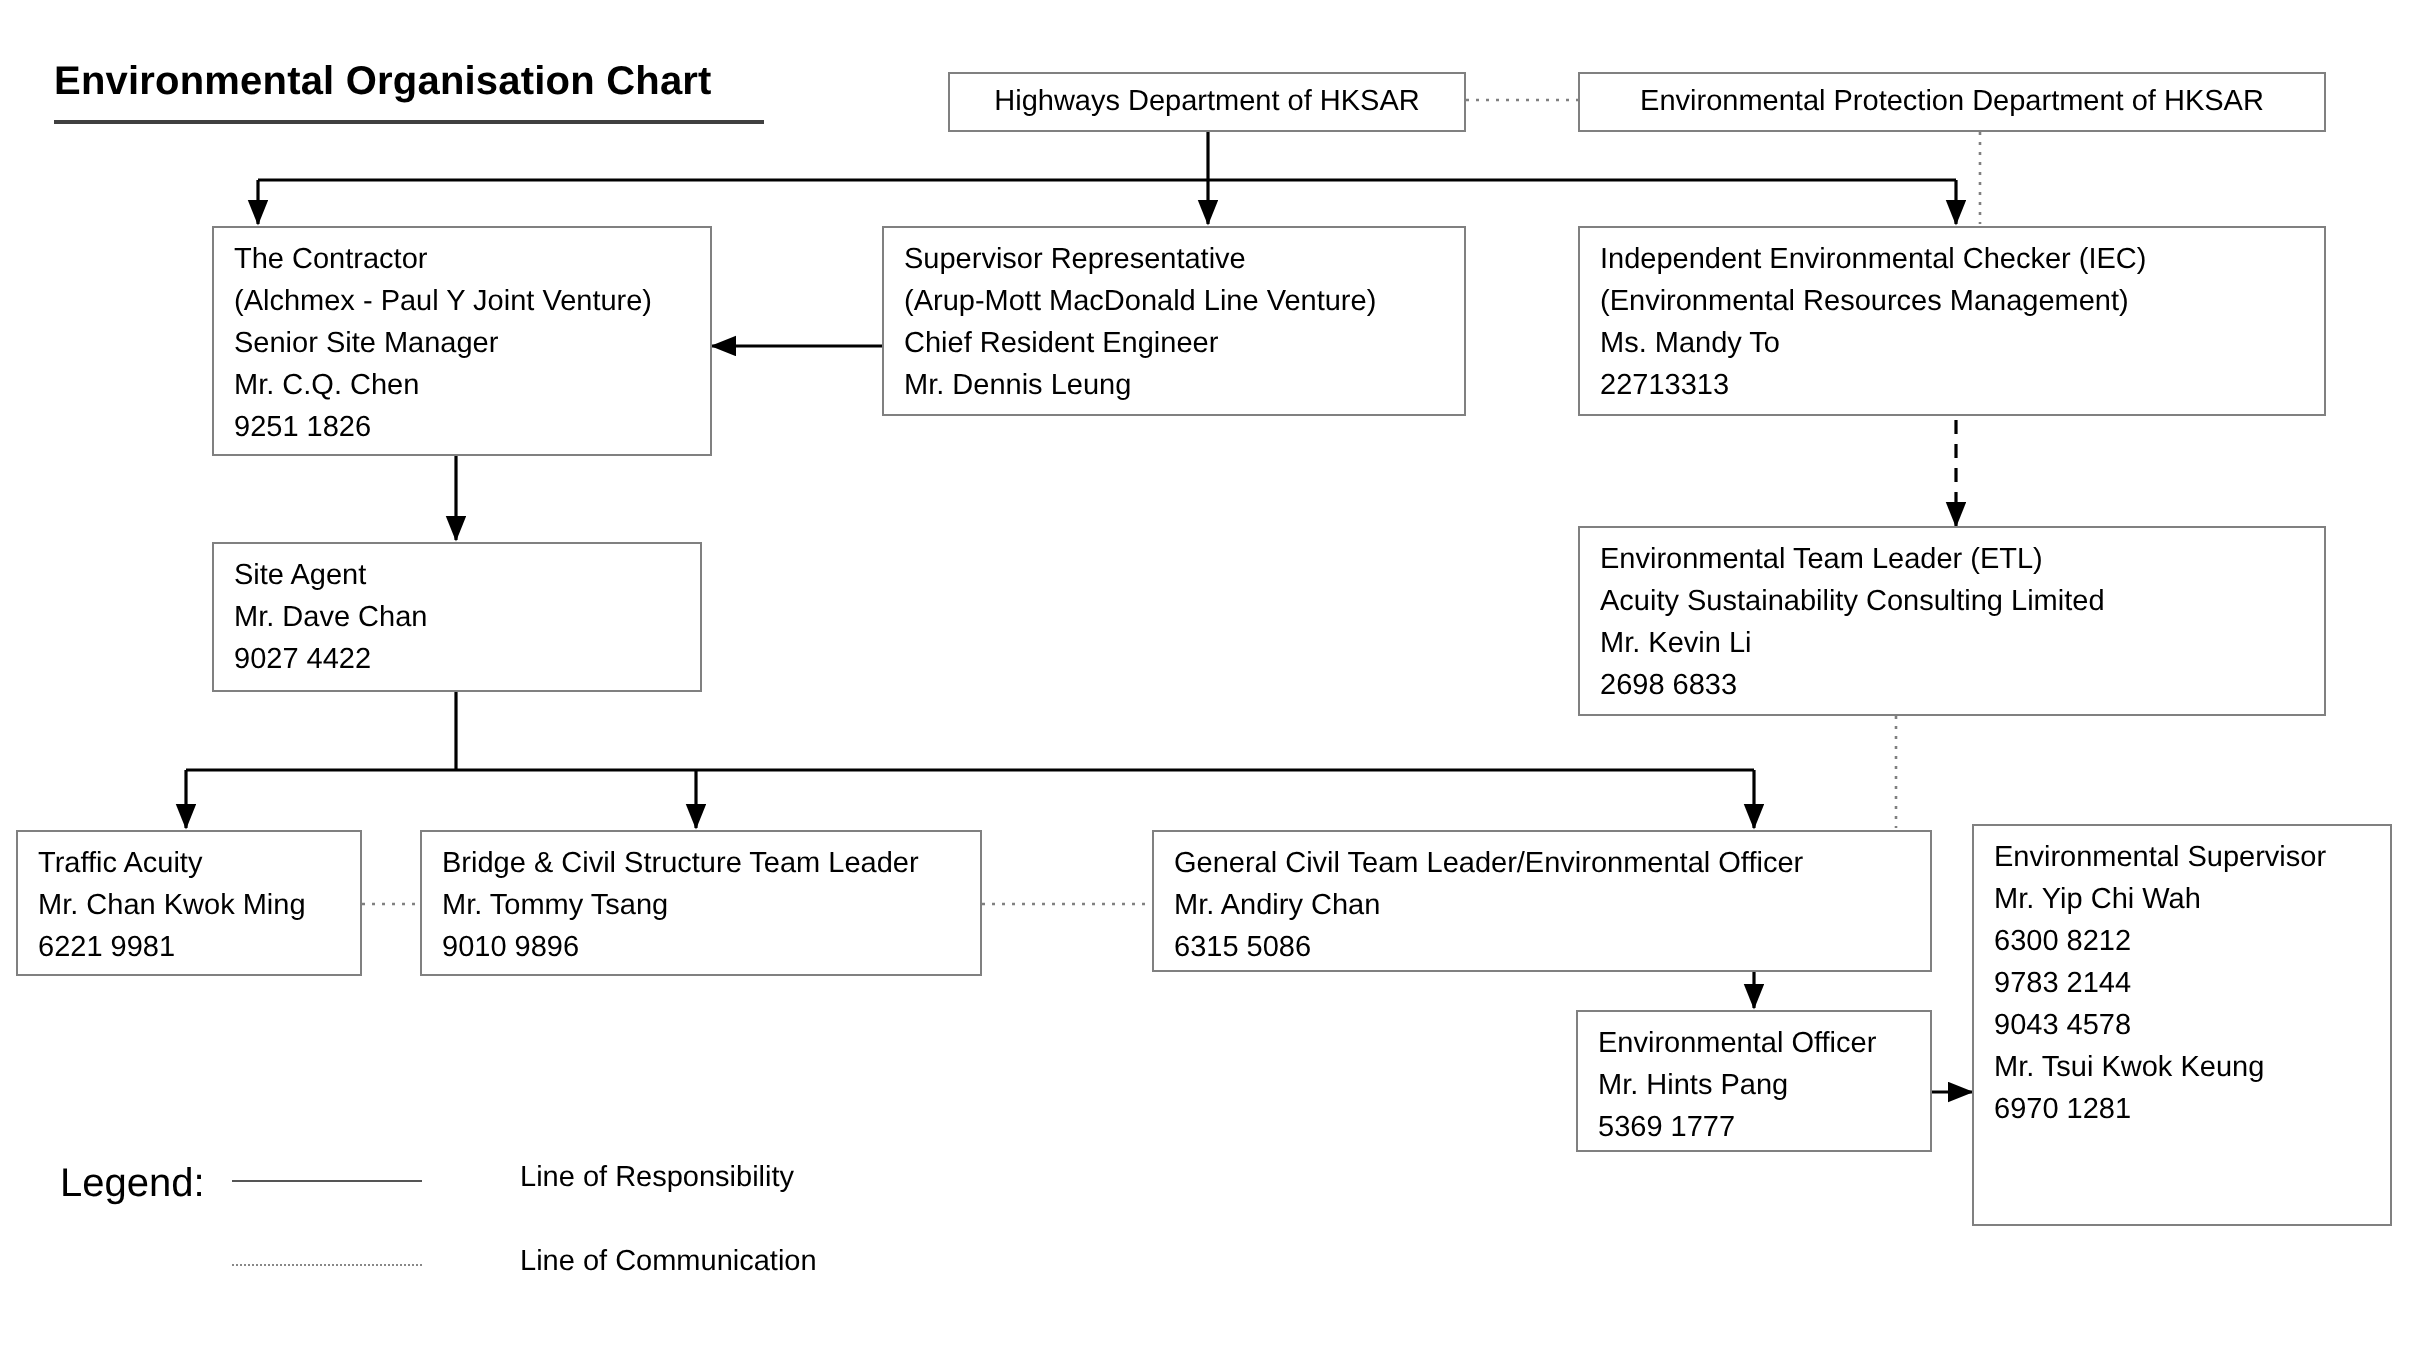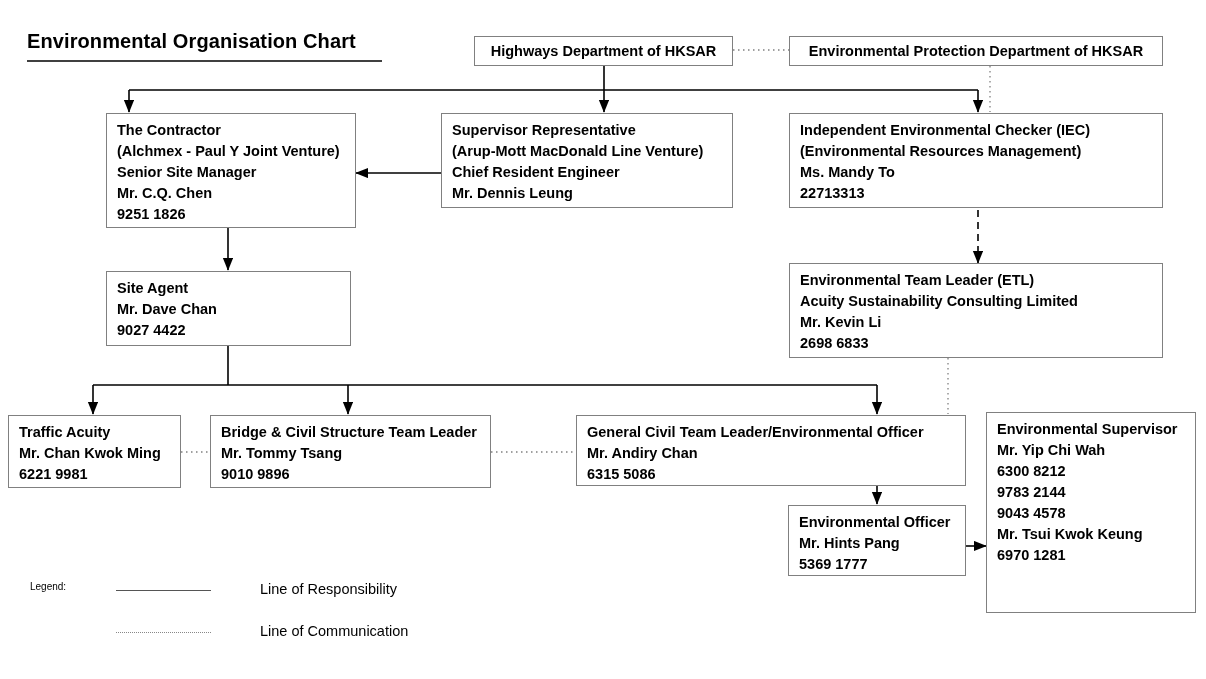--- a/index.html
+++ b/index.html
@@ -8,24 +8,24 @@
   #canvas{position:absolute;left:0;top:0;width:1206px;height:679px;border-radius:24px;}
   svg.lines{position:absolute;left:0;top:0;width:1206px;height:679px;pointer-events:none;}
 
   .title{position:absolute;left:27px;top:30px;font-size:20px;font-weight:bold;
          letter-spacing:.1px;color:#000;}
   .title-rule{position:absolute;left:27px;top:60px;width:355px;height:2px;background:#404040;}
 
   .box{position:absolute;border:1px solid #808080;background:#fff;box-sizing:border-box;
        font-size:14.5px;line-height:21px;color:#000;padding:6px 10px 6px 10px;}
   .box.center{display:flex;align-items:center;justify-content:center;padding:0 8px;}
-  .box .ln{display:block;white-space:nowrap;font-weight:bold;}
+  .box .ln{display:block;white-space:nowrap;}
 
   
-  .legend-label{position:absolute;left:30px;top:581px;font-size:10px;}
+  .legend-label{position:absolute;left:30px;top:581px;font-size:20px;}
   .legend-text1{position:absolute;left:260px;top:581px;font-size:14.5px;}
   .legend-text2{position:absolute;left:260px;top:623px;font-size:14.5px;}
   .legend-solid{position:absolute;left:116px;top:590px;width:95px;height:0;
                 border-top:1.4px solid #555;}
   .legend-dotted{position:absolute;left:116px;top:632px;width:95px;height:0;
                  border-top:1.4px dotted #888;}
 </style>
 </head>
 <body>
 

